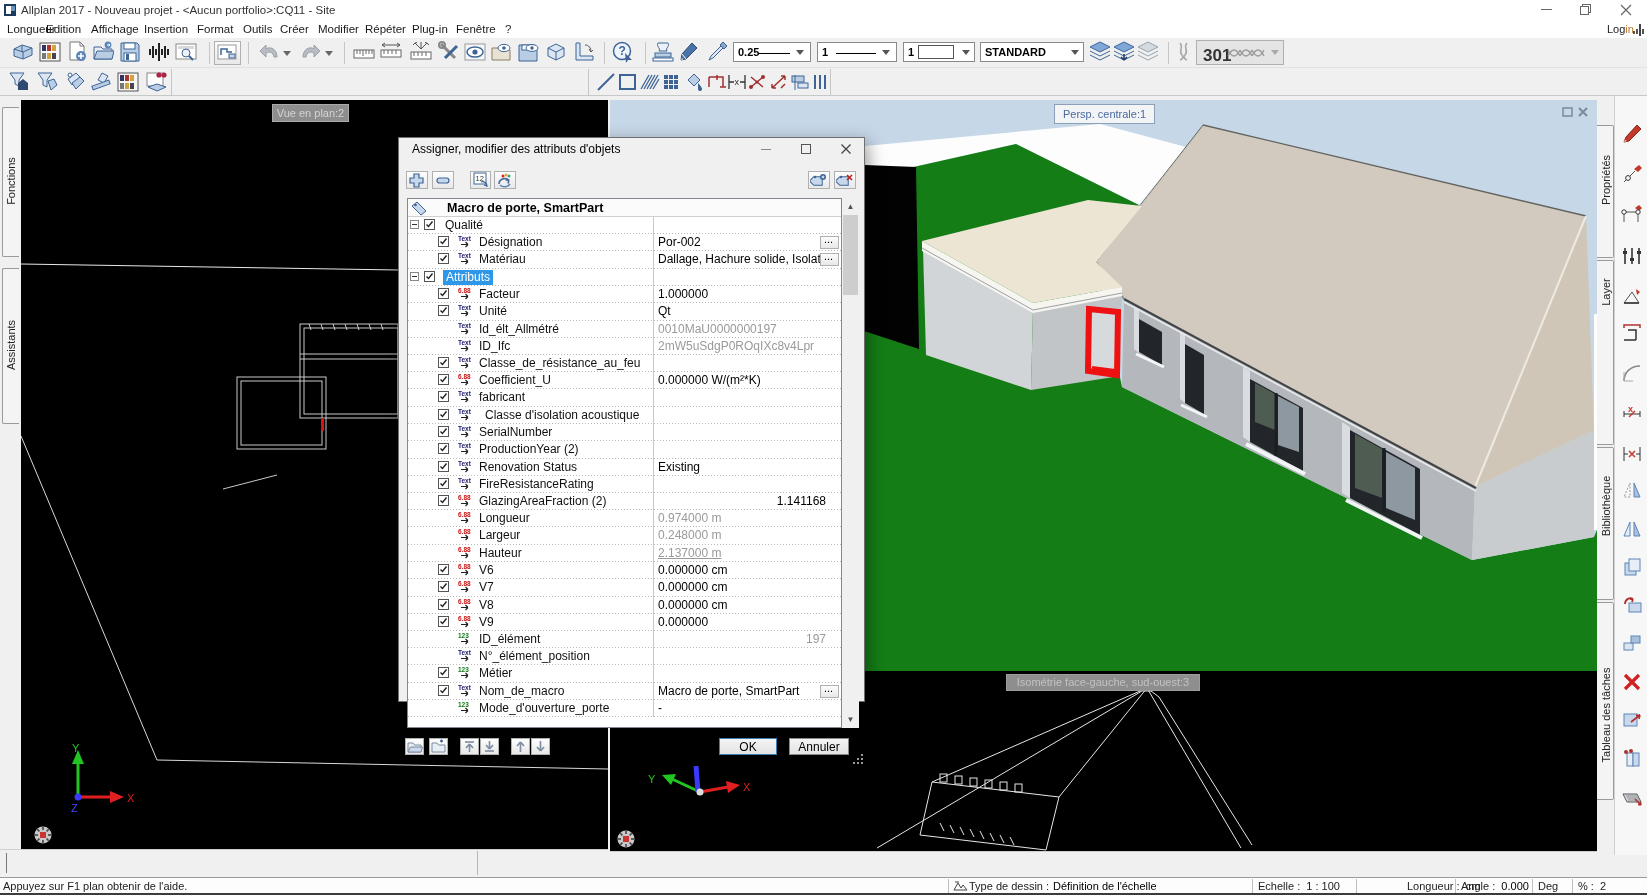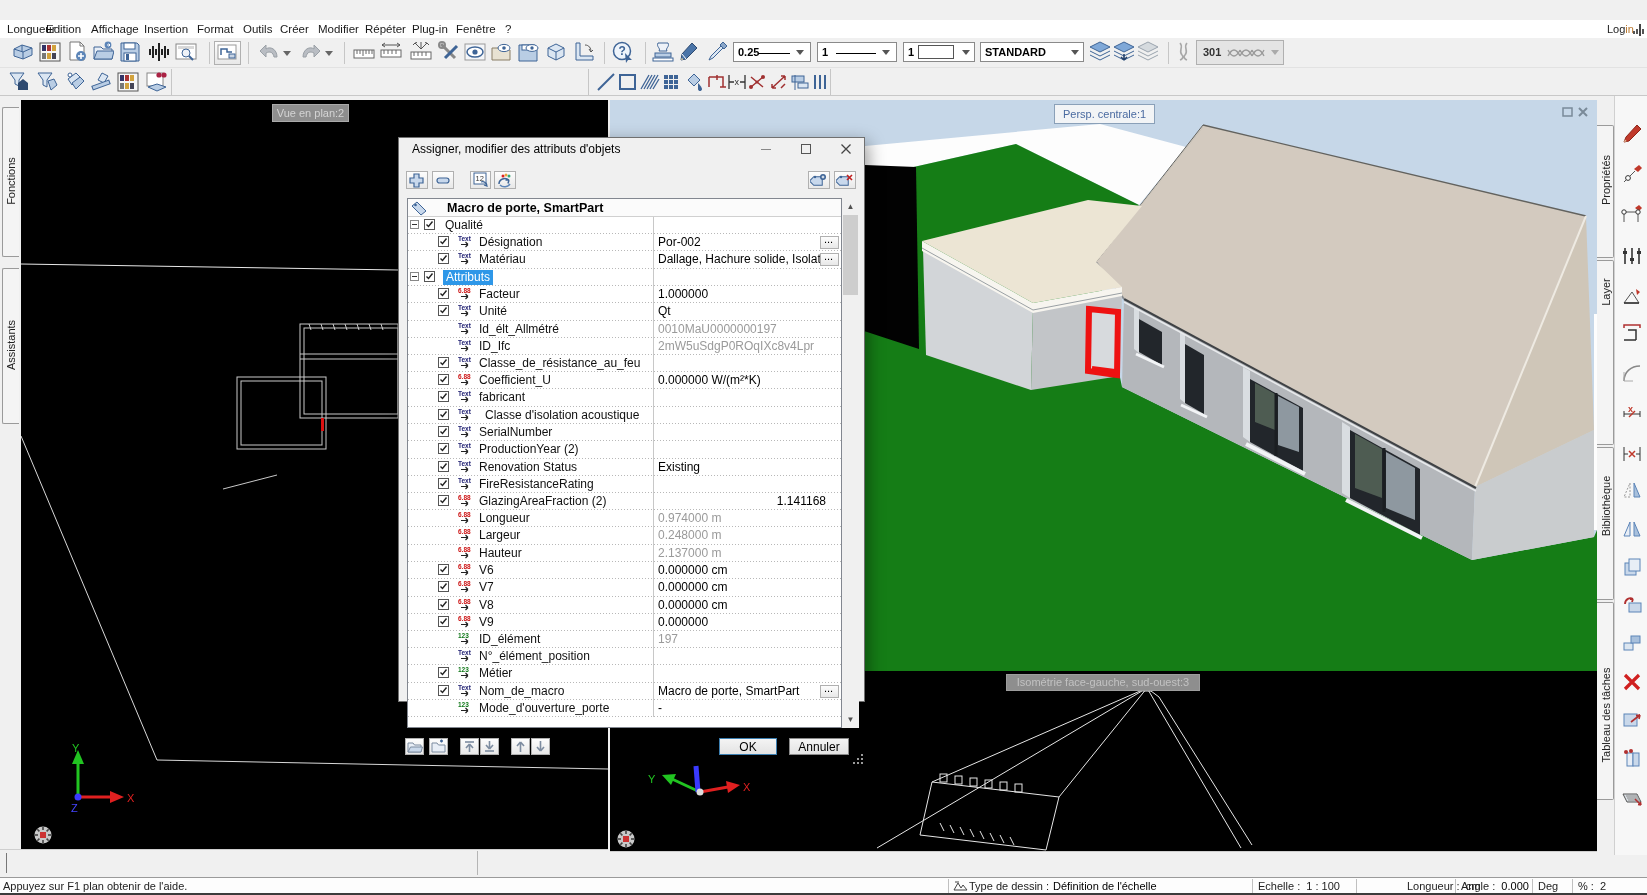--- a/index.html
+++ b/index.html
@@ -4,20 +4,36 @@
 *{margin:0;padding:0;box-sizing:border-box;}
 html,body{width:1647px;height:895px;overflow:hidden;background:#f0f0f0;font-family:"Liberation Sans",sans-serif;}
 .ab{position:absolute;}
 #app{position:relative;width:1647px;height:895px;}
 .vcap{position:absolute;font-size:11px;text-align:center;line-height:16px;}
 .tbtn{position:absolute;border:1px solid #b0b0b0;background:linear-gradient(#fdfdfd,#e8e8e8);}
 </style></head>
 <body>
 <div id="app">
 
+<div class="ab" style="left:0;top:0;width:1647px;height:20px;background:#ffffff;">
+  <svg class="ab" style="left:4px;top:3px" width="14" height="14" viewBox="0 0 14 14">
+        <rect x="0" y="1" width="12" height="12" fill="#1b3a5c"></rect>
+        <rect x="2" y="3" width="5" height="8" fill="#ffffff"></rect>
+        <rect x="7" y="3" width="4" height="5" fill="#6a94c0"></rect>
+      </svg>
+  <div class="ab" style="left:21px;top:4px;font-size:11.5px;color:#333;">Allplan 2017 - Nouveau projet - &lt;Aucun portfolio&gt;:CQ11 - Site</div>
+  <div class="ab" style="left:1541px;top:9px;width:11px;height:1px;background:#666;"></div>
+  <svg class="ab" style="left:1580px;top:4px" width="12" height="12" viewBox="0 0 12 12">
+        <rect x="2.5" y="0.5" width="8" height="8" fill="none" stroke="#666"></rect>
+        <rect x="0.5" y="2.5" width="8" height="8" fill="#fff" stroke="#666"></rect>
+      </svg>
+  <svg class="ab" style="left:1620px;top:4px" width="12" height="12" viewBox="0 0 12 12">
+        <path d="M1 1 L11 11 M11 1 L1 11" stroke="#666" stroke-width="1.2"></path>
+      </svg>
+</div>
 
 <div class="ab" style="left:0;top:20px;width:1647px;height:18px;background:#ffffff;font-size:11.5px;color:#1a1a1a;">
 <div class="ab" style="left:7px;top:3px;">Longueur</div>
 <div class="ab" style="left:46px;top:3px;">Edition</div>
 <div class="ab" style="left:91px;top:3px;">Affichage</div>
 <div class="ab" style="left:144px;top:3px;">Insertion</div>
 <div class="ab" style="left:197px;top:3px;">Format</div>
 <div class="ab" style="left:243px;top:3px;">Outils</div>
 <div class="ab" style="left:280px;top:3px;">Créer</div>
 <div class="ab" style="left:318px;top:3px;">Modifier</div>
@@ -214,21 +230,21 @@
 <svg class="ab" style="left:1137px;top:41px" width="22" height="22" viewBox="0 0 22 22">
       <path d="M11 1 L21 6 L11 11 L1 6 Z" fill="#d5dade" stroke="#9aa4ae"></path>
       <path d="M1 10 L11 15 L21 10" fill="none" stroke="#9aa4ae"></path>
       <path d="M1 14 L11 19 L21 14" fill="none" stroke="#9aa4ae"></path>
     </svg>
 <div class="ab" style="left:1168px;top:42px;width:1px;height:22px;background:#c6c6c6;"></div>
 <svg class="ab" style="left:1175px;top:41px" width="18" height="22" viewBox="0 0 18 22">
       <path d="M5 2 C9 6, 3 10, 7 14 C10 17, 5 19, 5 19 M12 2 C8 6, 14 10, 10 14 C7 17, 12 19, 12 19" stroke="#a8a8a8" fill="none" stroke-width="1.6"></path>
     </svg>
 <div class="tbtn" style="left:1196px;top:40px;width:88px;height:25px;background:#e4e4e4;">
-<div class="ab" style="left:6px;top:5px;font-size:11px;font-weight:bold;color:#333;">301</div>
+<div class="ab" style="left:6px;top:5px;font-size:17px;font-weight:bold;color:#333;">301</div>
 <svg class="ab" style="left:30px;top:5px" width="40" height="14" viewBox="0 0 40 14">
         <path d="M1 10 C5 2, 9 2, 13 10 M13 10 C17 2, 21 2, 25 10 M25 10 C29 2, 33 2, 37 10" fill="none" stroke="#9a9a9a" stroke-width="1.3"></path>
         <path d="M1 4 C5 12, 9 12, 13 4 M13 4 C17 12, 21 12, 25 4 M25 4 C29 12, 33 12, 37 4" fill="none" stroke="#9a9a9a" stroke-width="1.3"></path>
       </svg>
 <div class="ab" style="left:74px;top:9px;width:0;height:0;border-left:4px solid transparent;border-right:4px solid transparent;border-top:5px solid #aaa;"></div>
     </div>
 <svg class="ab" style="left:9px;top:71px" width="22" height="22" viewBox="0 0 22 22">
       <path d="M1 2 L15 2 L10 9 L10 15 L6 13 L6 9 Z" fill="#dbe6f2" stroke="#3e6496"></path>
       <path d="M9 12 L14 8 L19 12 L19 19 L9 19 Z" fill="#2e4a70"></path>
     </svg>
@@ -844,21 +860,21 @@
           <path d="M0 3.5 L7 3.5 M7 3.5 L4.5 1 M7 3.5 L4.5 6" stroke="#222" stroke-width="1.2" fill="none"></path>
         </svg>
         <div class="ab" style="left:71px;top:329px;color:#101010;">Largeur</div>
         <div class="ab" style="left:250px;top:329px;color:#9a9a9a;white-space:nowrap;width:168px;overflow:hidden;">0.248000 m</div>
         <div class="ab" style="left:0;top:362px;width:433px;height:1px;background-image:linear-gradient(90deg,#b8b8b8 1px,transparent 1px);background-size:3px 1px;"></div>
         <div class="ab" style="left:50px;top:347px;font-size:6.5px;font-weight:bold;color:#cc1111;">6.88</div>
         <svg class="ab" style="left:53px;top:353px" width="10" height="7" viewBox="0 0 10 7">
           <path d="M0 3.5 L7 3.5 M7 3.5 L4.5 1 M7 3.5 L4.5 6" stroke="#222" stroke-width="1.2" fill="none"></path>
         </svg>
         <div class="ab" style="left:71px;top:347px;color:#101010;">Hauteur</div>
-        <div class="ab" style="left:250px;top:347px;color:#9a9a9a;white-space:nowrap;width:168px;overflow:hidden;">2.137000 m</div>
+        <div class="ab" style="left:250px;top:347px;color:#9a9a9a;white-space:nowrap;width:168px;overflow:hidden;text-decoration:underline;">2.137000 m</div>
         <div class="ab" style="left:0;top:379px;width:433px;height:1px;background-image:linear-gradient(90deg,#b8b8b8 1px,transparent 1px);background-size:3px 1px;"></div>
         <div class="ab" style="left:30px;top:365px;width:11px;height:11px;background:#fff;border:1px solid #555;"></div>
         <svg class="ab" style="left:31px;top:366px" width="9" height="9" viewBox="0 0 9 9">
           <path d="M1.5 4.5 L3.5 6.5 L7.5 1.5" fill="none" stroke="#222" stroke-width="1.4"></path>
         </svg>
         <div class="ab" style="left:50px;top:364px;font-size:6.5px;font-weight:bold;color:#cc1111;">6.88</div>
         <svg class="ab" style="left:53px;top:370px" width="10" height="7" viewBox="0 0 10 7">
           <path d="M0 3.5 L7 3.5 M7 3.5 L4.5 1 M7 3.5 L4.5 6" stroke="#222" stroke-width="1.2" fill="none"></path>
         </svg>
         <div class="ab" style="left:71px;top:364px;color:#101010;">V6</div>
@@ -895,21 +911,21 @@
           <path d="M0 3.5 L7 3.5 M7 3.5 L4.5 1 M7 3.5 L4.5 6" stroke="#222" stroke-width="1.2" fill="none"></path>
         </svg>
         <div class="ab" style="left:71px;top:416px;color:#101010;">V9</div>
         <div class="ab" style="left:250px;top:416px;color:#000;white-space:nowrap;width:168px;overflow:hidden;">0.000000</div>
         <div class="ab" style="left:0;top:448px;width:433px;height:1px;background-image:linear-gradient(90deg,#b8b8b8 1px,transparent 1px);background-size:3px 1px;"></div>
         <div class="ab" style="left:50px;top:433px;font-size:6.5px;font-weight:bold;color:#11781a;">123</div>
         <svg class="ab" style="left:53px;top:439px" width="10" height="7" viewBox="0 0 10 7">
           <path d="M0 3.5 L7 3.5 M7 3.5 L4.5 1 M7 3.5 L4.5 6" stroke="#222" stroke-width="1.2" fill="none"></path>
         </svg>
         <div class="ab" style="left:71px;top:433px;color:#101010;">ID_élément</div>
-        <div class="ab" style="left:250px;top:433px;color:#9a9a9a;white-space:nowrap;width:168px;overflow:hidden;">197</div>
+        <div class="ab" style="left:250px;top:433px;color:#9a9a9a;white-space:nowrap;width:168px;overflow:hidden;text-align:right;">197</div>
         <div class="ab" style="left:0;top:465px;width:433px;height:1px;background-image:linear-gradient(90deg,#b8b8b8 1px,transparent 1px);background-size:3px 1px;"></div>
         <div class="ab" style="left:50px;top:450px;font-size:6.5px;font-weight:bold;color:#1a1a6e;">Text</div>
         <svg class="ab" style="left:53px;top:456px" width="10" height="7" viewBox="0 0 10 7">
           <path d="M0 3.5 L7 3.5 M7 3.5 L4.5 1 M7 3.5 L4.5 6" stroke="#222" stroke-width="1.2" fill="none"></path>
         </svg>
         <div class="ab" style="left:71px;top:450px;color:#101010;">N°_élément_position</div>
         <div class="ab" style="left:0;top:483px;width:433px;height:1px;background-image:linear-gradient(90deg,#b8b8b8 1px,transparent 1px);background-size:3px 1px;"></div>
         <div class="ab" style="left:30px;top:468px;width:11px;height:11px;background:#fff;border:1px solid #555;"></div>
         <svg class="ab" style="left:31px;top:469px" width="9" height="9" viewBox="0 0 9 9">
           <path d="M1.5 4.5 L3.5 6.5 L7.5 1.5" fill="none" stroke="#222" stroke-width="1.4"></path>

